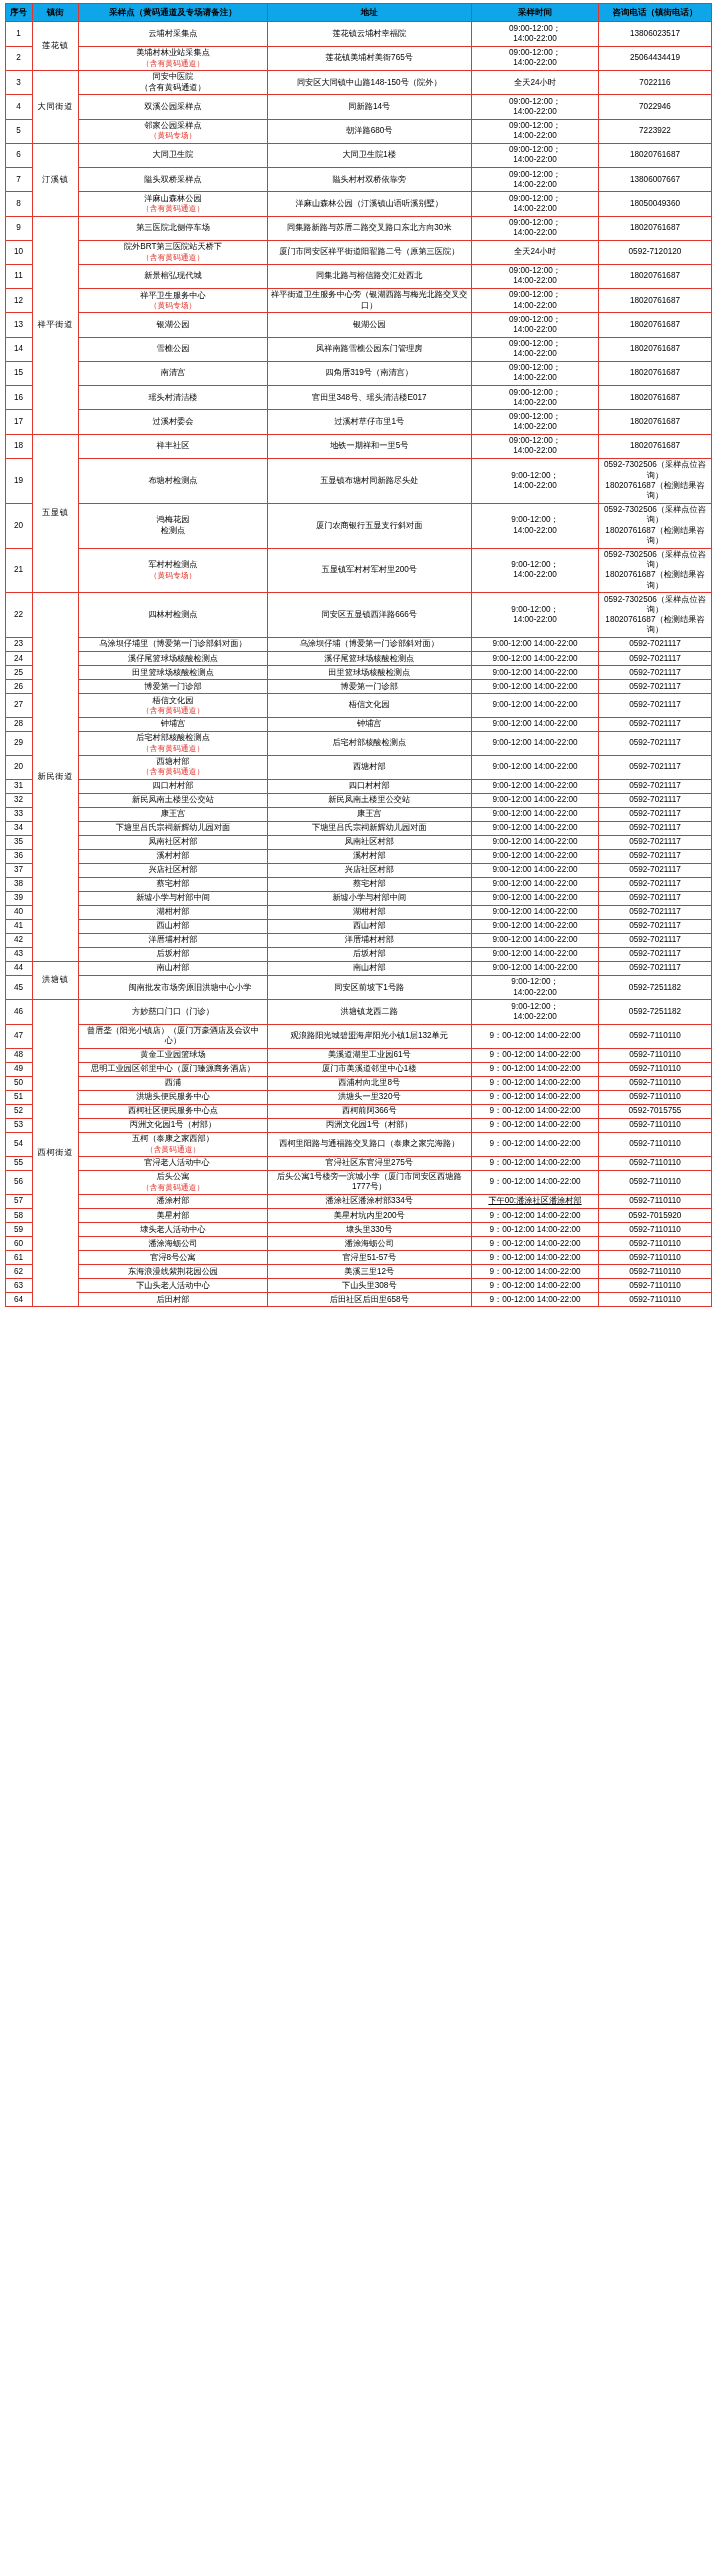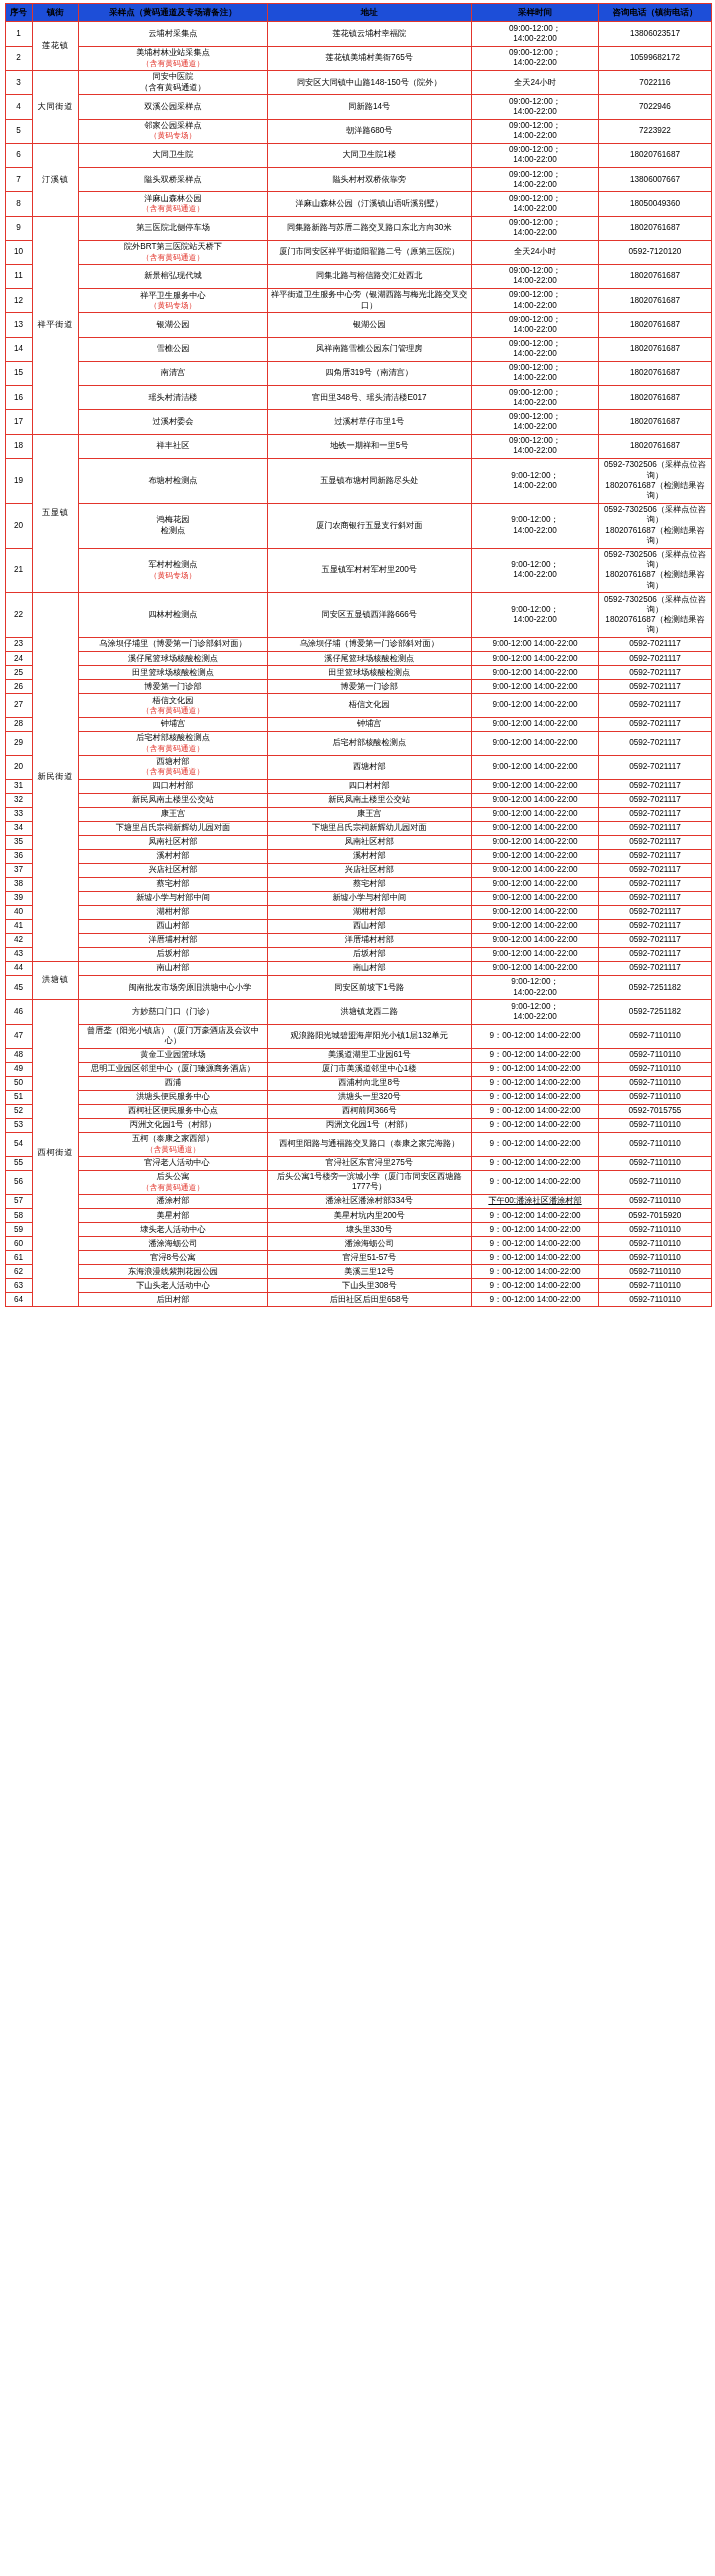--- a/index.html
+++ b/index.html
@@ -34,21 +34,21 @@
     border: 0.7px solid #e2352c;
     text-align: center;
     vertical-align: middle;
     font-size: 8.2px;
     line-height: 1.25;
     padding: 1.4px 1.4px;
     word-wrap: break-word;
     overflow-wrap: break-word;
   }
   table.data thead th {
-    background: #1d4ed8;
+    background: #0ea5e9;
     font-weight: bold;
     font-size: 8.5px;
     padding: 3.5px 1.4px;
   }
   col.c-idx { width: 24px; }
   col.c-town { width: 41px; }
   col.c-site { width: 167px; }
   col.c-addr { width: 180px; }
   col.c-time { width: 113px; }
   col.c-tel { width: 99px; }
@@ -102,21 +102,21 @@
           <td class="time-cell" style="white-space: pre-line;">09:00-12:00；
 14:00-22:00</td>
           <td class="tel-cell" style="white-space: pre-line;">13806023517</td>
         </tr>
         <tr>
           <td class="idx">2</td>
           <td class="site-cell"><span style="white-space: pre-line;">美埔村林业站采集点</span><span class="red cell-sub">（含有黄码通道）</span></td>
           <td class="addr-cell">莲花镇美埔村美衙765号</td>
           <td class="time-cell" style="white-space: pre-line;">09:00-12:00；
 14:00-22:00</td>
-          <td class="tel-cell" style="white-space: pre-line;">10599682172</td>
+          <td class="tel-cell" style="white-space: pre-line;">25064434419</td>
         </tr>
         <tr>
           <td class="idx">3</td>
           <td class="town-cell" rowspan="3">大同街道</td>
           <td class="site-cell"><span style="white-space: pre-line;">同安中医院
 （含有黄码通道）</span></td>
           <td class="addr-cell">同安区大同镇中山路148-150号（院外）</td>
           <td class="time-cell" style="white-space: pre-line;">全天24小时</td>
           <td class="tel-cell" style="white-space: pre-line;">7022116</td>
         </tr>

